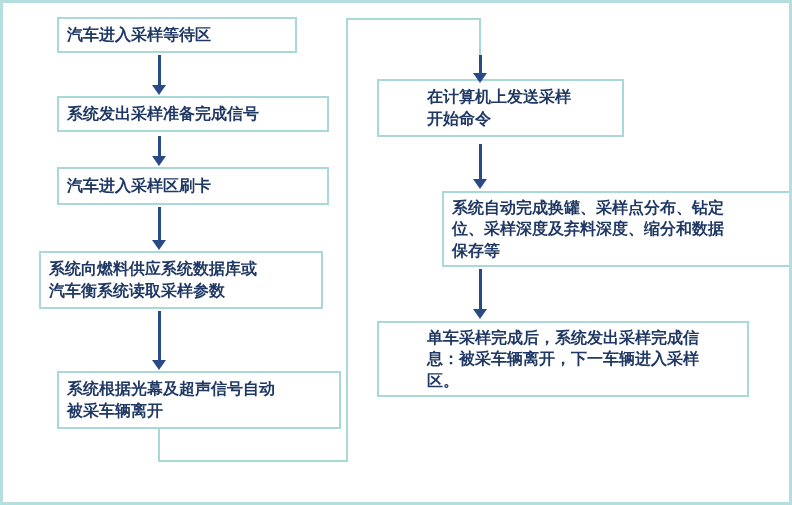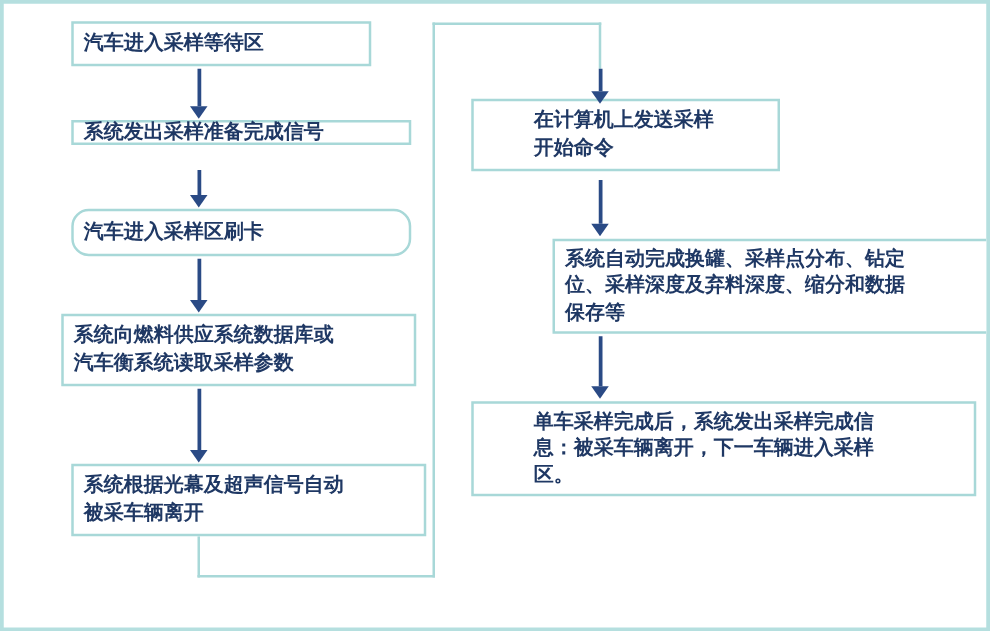--- a/index.html
+++ b/index.html
@@ -63,27 +63,27 @@
 
   <div class="line v" style="left:155px;top:426px;height:33px;"></div>
   <div class="line h" style="left:155px;top:457px;width:190px;"></div>
   <div class="line v" style="left:343px;top:15px;height:444px;"></div>
   <div class="line h" style="left:343px;top:15px;width:135px;"></div>
   <div class="line v" style="left:476px;top:15px;height:37px;"></div>
 
   <div class="box" style="left:54px;top:14px;width:240px;height:36px;">
     <span class="box-label">汽车进入采样等待区</span>
   </div>
-  <div class="box" style="left:54px;top:93px;width:272px;height:20px;">
+  <div class="box" style="left:54px;top:93px;width:272px;height:36px;">
     <span class="box-label">系统发出采样准备完成信号</span>
   </div>
-  <div class="box" style="left:54px;top:164px;width:272px;height:38px;border-radius:14px;">
+  <div class="box" style="left:54px;top:164px;width:272px;height:38px;">
     <span class="box-label">汽车进入采样区刷卡</span>
   </div>
-  <div class="box" style="left:46px;top:248px;width:284px;height:58px;">
+  <div class="box" style="left:36px;top:248px;width:284px;height:58px;">
     <span class="box-label">系统向燃料供应系统数据库或
 汽车衡系统读取采样参数</span>
   </div>
   <div class="box" style="left:54px;top:368px;width:284px;height:58px;">
     <span class="box-label">系统根据光幕及超声信号自动
 被采车辆离开</span>
   </div>
 
   <div class="arrow" style="left:149px;top:52px;height:40px;">
       <span class="stem"></span>
@@ -104,21 +104,21 @@
 
   <div class="box" style="left:374px;top:76px;width:247px;height:58px;padding-left:48px;">
     <span class="box-label">在计算机上发送采样
 开始命令</span>
   </div>
   <div class="box" style="left:394px;top:188px;width:412px;height:76px;margin-left:45px;">
     <span class="box-label">系统自动完成换罐、采样点分布、钻定
 位、采样深度及弃料深度、缩分和数据
 保存等</span>
   </div>
-  <div class="box" style="left:374px;top:318px;width:404px;height:76px;padding-left:48px;">
+  <div class="box" style="left:374px;top:318px;width:372px;height:76px;padding-left:48px;">
     <span class="box-label">单车采样完成后，系统发出采样完成信
 息：被采车辆离开，下一车辆进入采样
 区。</span>
   </div>
 
   <div class="arrow" style="left:470px;top:52px;height:28px;">
       <span class="stem"></span>
       <span class="head"></span>
     </div>
   <div class="arrow" style="left:470px;top:141px;height:45px;">

